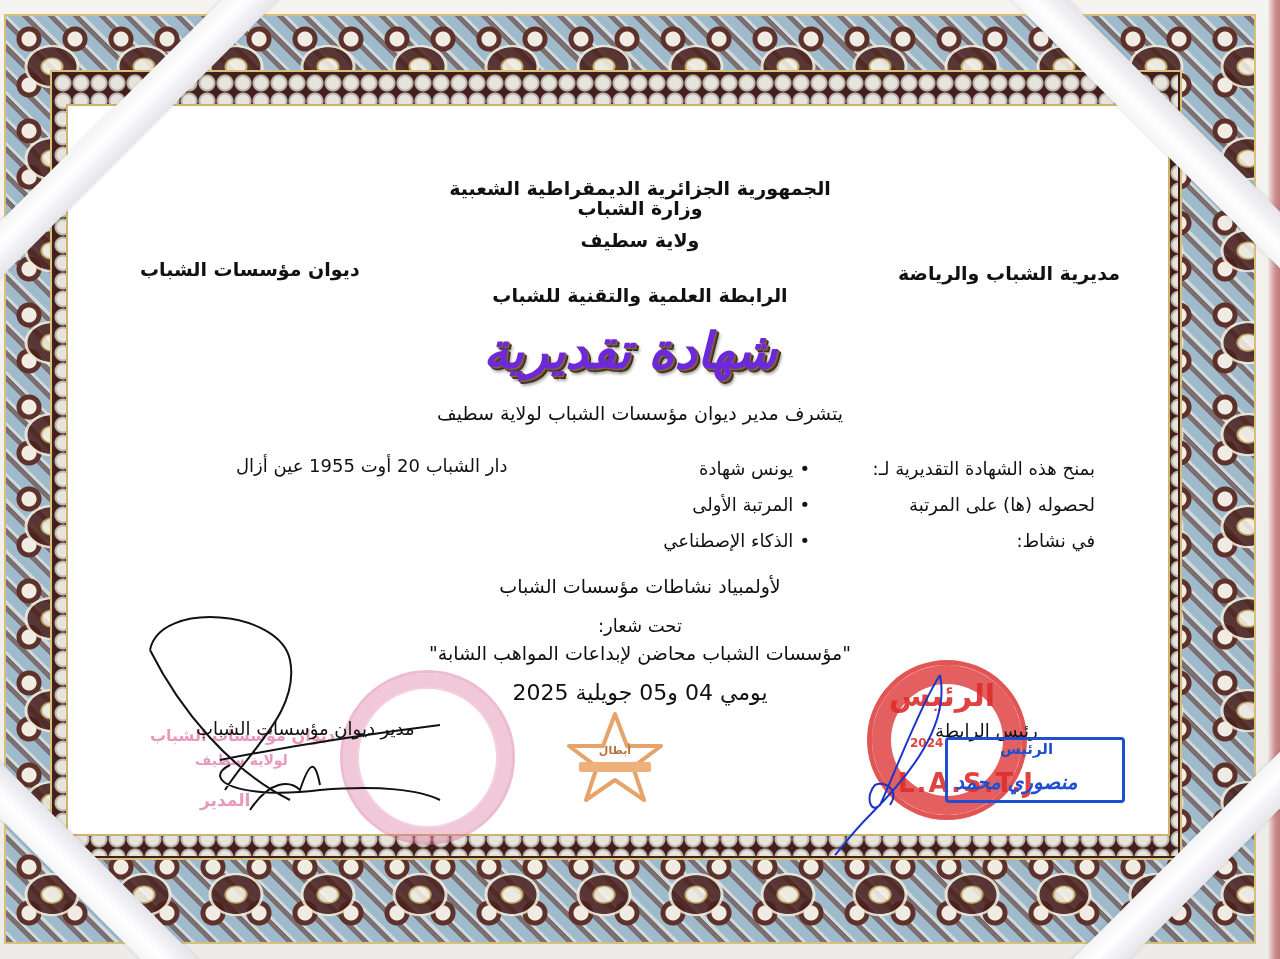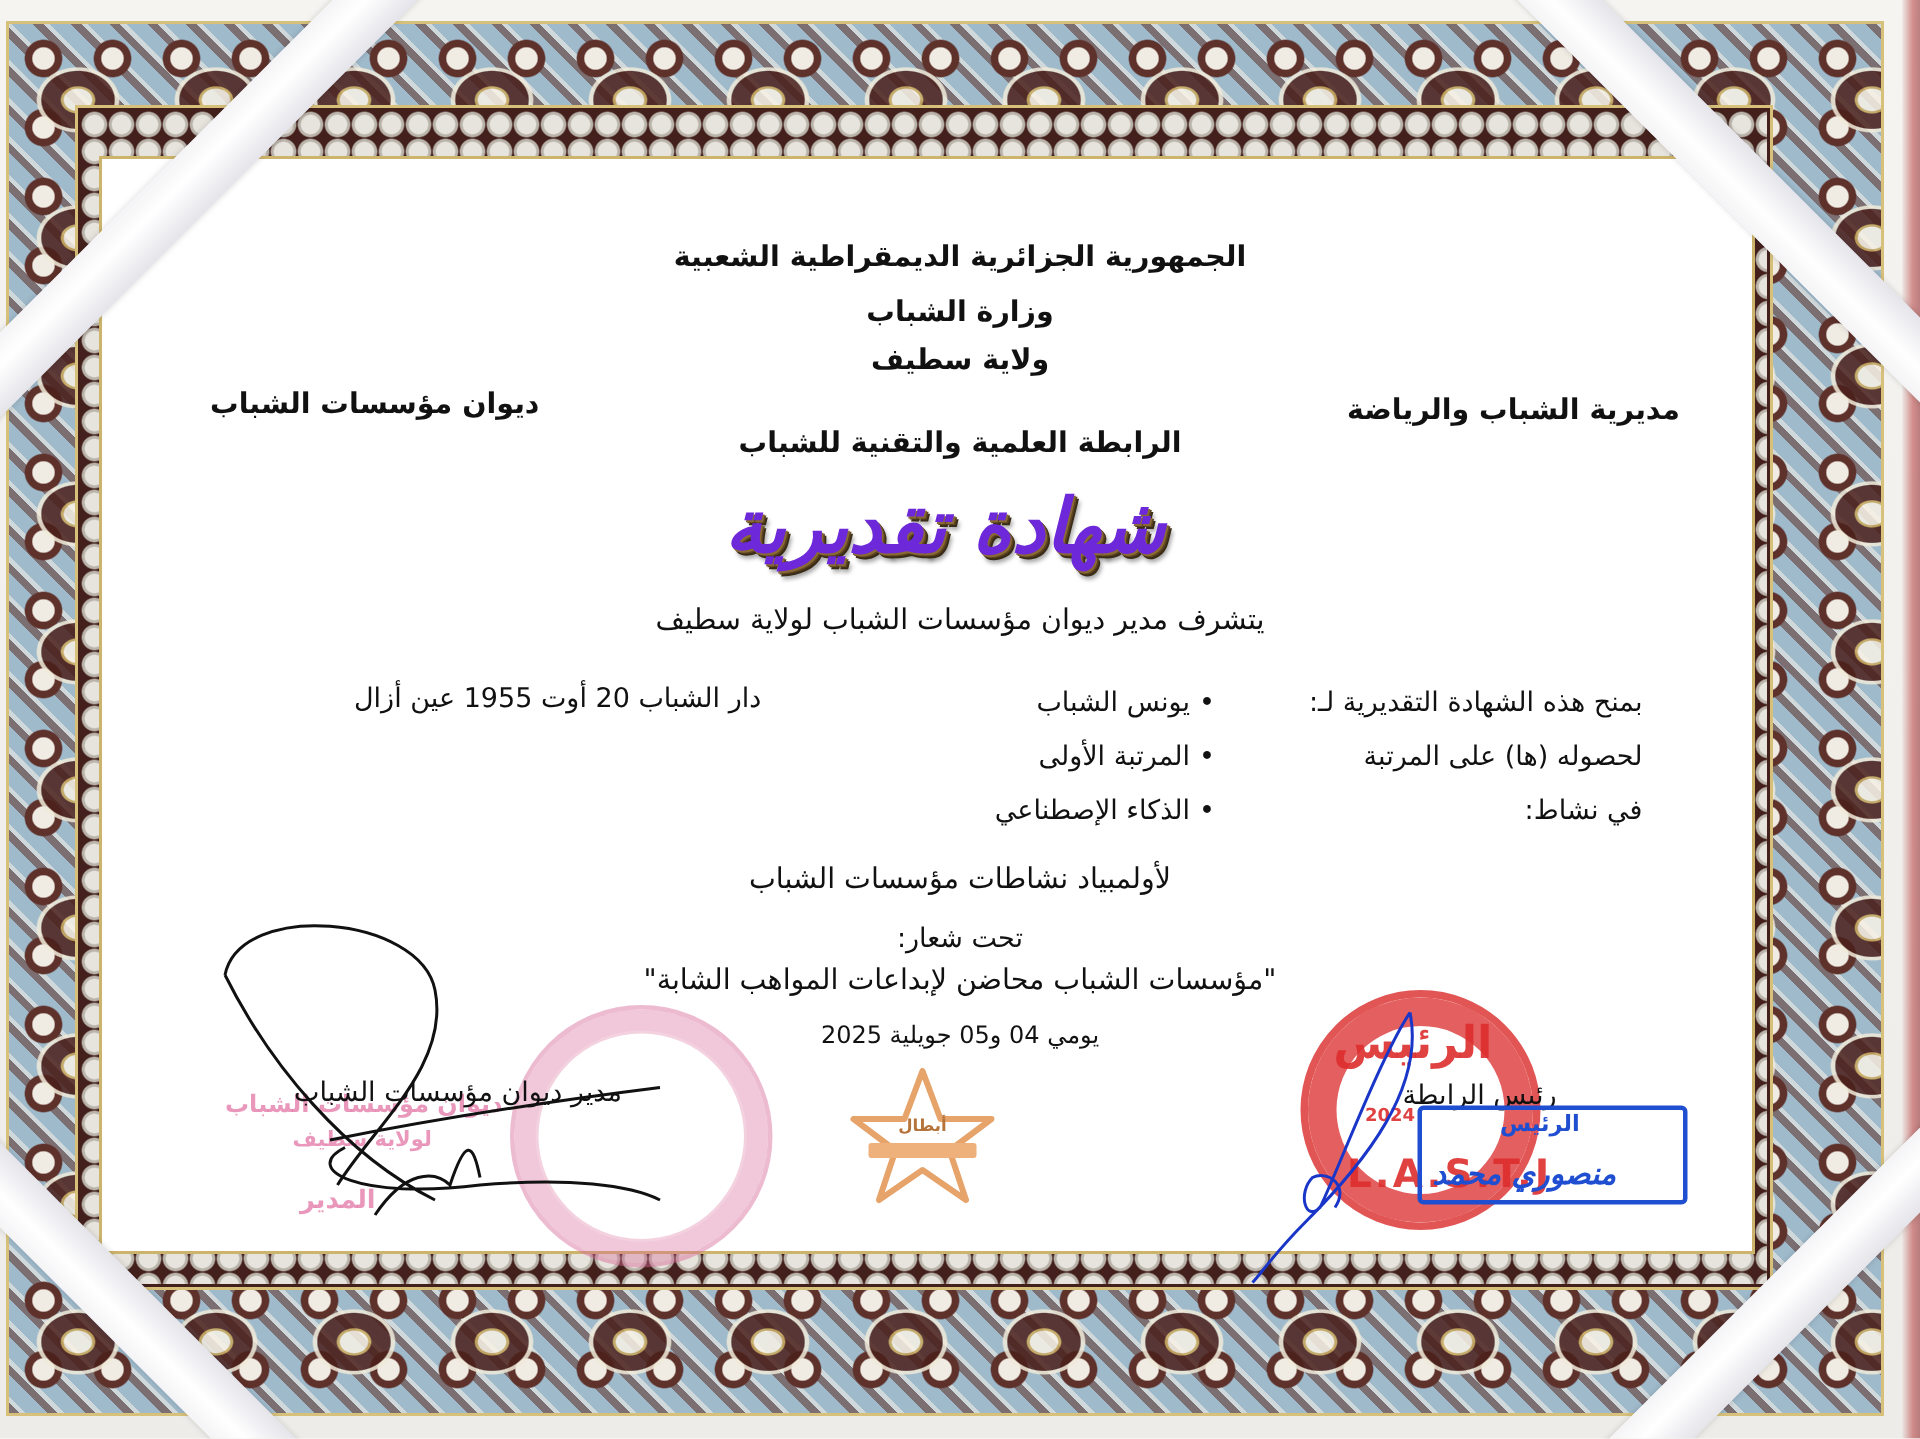--- a/index.html
+++ b/index.html
@@ -73,42 +73,42 @@
 <div class="backdrop"></div>
 <div class="backdrop-edge"></div>
 
 <div class="frame">
   <div class="frame-pattern"></div>
   <div class="frame-scroll"></div>
 </div>
 <div class="bead-band"></div>
 <div class="inner"></div>
 
-<div class="t center h1" style="top:160px;">الجمهورية الجزائرية الديمقراطية الشعبية</div>
+<div class="t center h1" style="top:177px;">الجمهورية الجزائرية الديمقراطية الشعبية</div>
 <div class="t center h1" style="top:197px;">وزارة الشباب</div>
 <div class="t center h1" style="top:229px;">ولاية سطيف</div>
 <div class="t h2" style="left:140px; top:258px;">ديوان مؤسسات الشباب</div>
 <div class="t h2" style="left:898px; top:262px;">مديرية الشباب والرياضة</div>
 <div class="t center h2" style="top:284px;">الرابطة العلمية والتقنية للشباب</div>
 
 <div class="title">شهادة تقديرية</div>
 <div class="t center body" style="top:402px; font-size:19px;">يتشرف مدير ديوان مؤسسات الشباب لولاية سطيف</div>
 
 <div class="t body" style="right:185px; top:458px;">بمنح هذه الشهادة التقديرية لـ:</div>
-<div class="t body bullet" style="right:470px; top:458px;">يونس الشباب</div>
+<div class="t body bullet" style="right:470px; top:458px;">يونس شهادة</div>
 <div class="t body" style="right:185px; top:494px;">لحصوله (ها) على المرتبة</div>
 <div class="t body bullet" style="right:470px; top:494px;">المرتبة الأولى</div>
 <div class="t body" style="right:185px; top:530px;">في نشاط:</div>
 <div class="t body bullet" style="right:470px; top:530px;">الذكاء الإصطناعي</div>
 <div class="t body" style="left:236px; top:455px;">دار الشباب 20 أوت 1955 عين أزال</div>
 
 <div class="t center body" style="top:575px; font-size:19px;">لأولمبياد نشاطات مؤسسات الشباب</div>
 <div class="t center body" style="top:615px;">تحت شعار:</div>
 <div class="t center body" style="top:642px; font-size:19px;">"مؤسسات الشباب محاضن لإبداعات المواهب الشابة"</div>
-<div class="t center body" style="top:680px; font-size:16px;">يومي 04 و05 جويلية 2025</div>
+<div class="t center body" style="top:680px; font-size:22px;">يومي 04 و05 جويلية 2025</div>
 
 <div class="stamp-pink"></div>
 <div class="stamp-pink-text" style="left:150px; top:726px; font-size:16px;">ديوان مؤسسات الشباب</div>
 <div class="stamp-pink-text" style="left:195px; top:752px; font-size:14px;">لولاية سطيف</div>
 <div class="stamp-pink-text" style="left:200px; top:790px; font-size:17px;">المدير</div>
 
 <div class="t body" style="left:196px; top:718px;">مدير ديوان مؤسسات الشباب</div>
 
 <svg class="sig" style="left:140px; top:610px;" width="320" height="220">
   <path d="M10 40 C 20 -10, 140 0, 150 50 C 160 100, 110 140, 85 180 M10 40 C 40 100, 90 160, 150 190 M80 150 C 180 130, 260 120, 300 115 M90 155 C 60 170, 100 190, 180 180 C 240 175, 280 180, 300 190 M110 200 C 130 170, 150 170, 160 180 C 170 150, 175 150, 180 175" stroke="#111" stroke-width="2" fill="none"></path>

